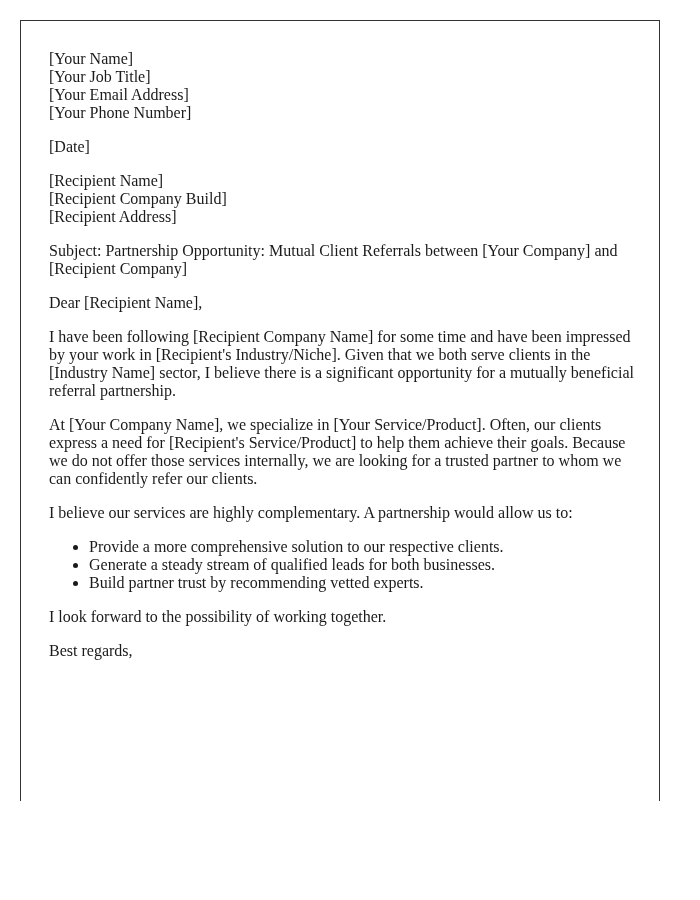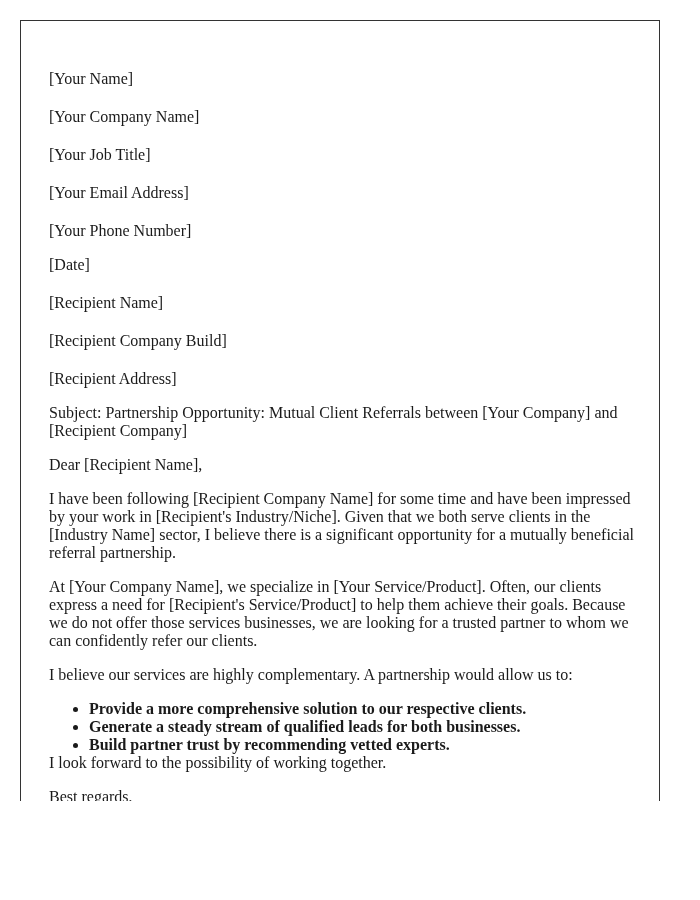--- a/index.html
+++ b/index.html
@@ -33,60 +33,57 @@
       position: absolute;
       left: 28px;
       top: 29px;
       width: 590px;
     }
     p {
       margin: 0 0 16px 0;
     }
     .block-lines span {
       display: block;
-      margin-top: 20px;
     }
     ul {
-      margin: 0 0 0 0;
+      margin: 0 0 16px 0;
       padding-left: 40px;
-      font-weight: bold;
     }
     ul li {
       margin: 0;
     }
   </style>
 </head>
 <body>
 
 <div class="page">
   <div class="content">
 
     <p class="block-lines">
       <span>[Your Name]</span>
-      <span>[Your Company Name]</span>
       <span>[Your Job Title]</span>
       <span>[Your Email Address]</span>
       <span>[Your Phone Number]</span>
     </p>
 
     <p>[Date]</p>
 
     <p class="block-lines">
       <span>[Recipient Name]</span>
       <span>[Recipient Company Build]</span>
       <span>[Recipient Address]</span>
     </p>
 
     <p>Subject: Partnership Opportunity: Mutual Client Referrals between [Your Company] and [Recipient Company]</p>
 
     <p>Dear [Recipient Name],</p>
 
     <p>I have been following [Recipient Company Name] for some time and have been impressed by your work in [Recipient's Industry/Niche]. Given that we both serve clients in the [Industry Name] sector, I believe there is a significant opportunity for a mutually beneficial referral partnership.</p>
 
-    <p>At [Your Company Name], we specialize in [Your Service/Product]. Often, our clients express a need for [Recipient's Service/Product] to help them achieve their goals. Because we do not offer those services businesses, we are looking for a trusted partner to whom we can confidently refer our clients.</p>
+    <p>At [Your Company Name], we specialize in [Your Service/Product]. Often, our clients express a need for [Recipient's Service/Product] to help them achieve their goals. Because we do not offer those services internally, we are looking for a trusted partner to whom we can confidently refer our clients.</p>
 
     <p>I believe our services are highly complementary. A partnership would allow us to:</p>
 
     <ul>
       <li>Provide a more comprehensive solution to our respective clients.</li>
       <li>Generate a steady stream of qualified leads for both businesses.</li>
       <li>Build partner trust by recommending vetted experts.</li>
     </ul>
 
 

